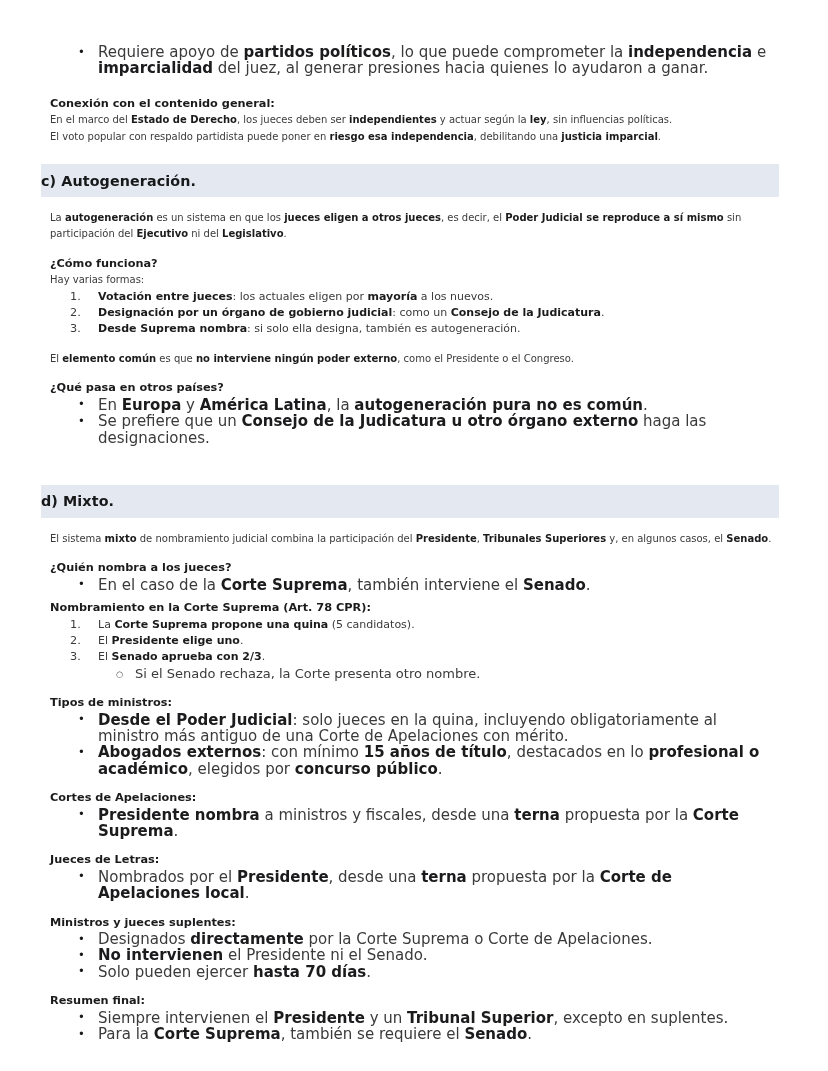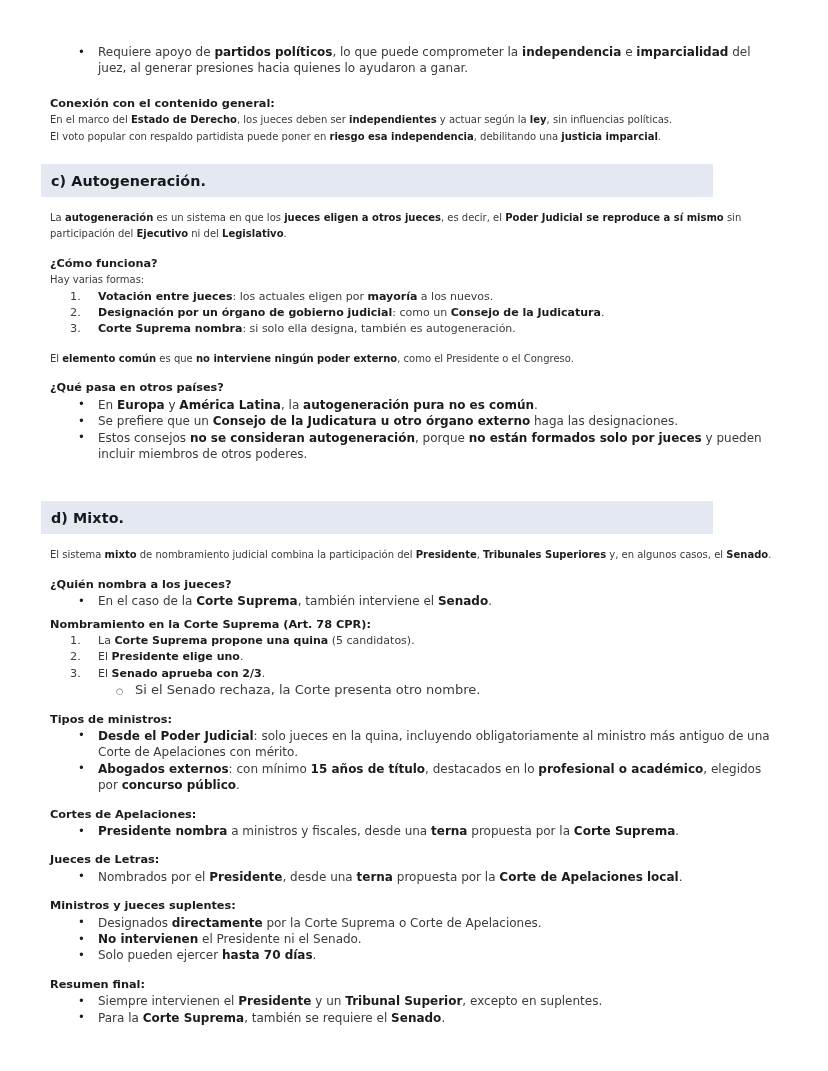--- a/index.html
+++ b/index.html
@@ -36,23 +36,22 @@
   .spacer-lg { height: 19px; }
   .spacer-md { height: 13px; }
   .spacer-sm { height: 7px; }
 
   
   .section-band {
     background: #e3e8f1;
     height: 33px;
     display: flex;
     align-items: center;
-    padding-left: 10px;
     box-sizing: border-box;
-    width: 672px;
+    width: 738px;
     margin-left: -9px;
   }
   .section-band .section-title {
     font-size: 14.3px;
     font-weight: bold;
     color: #17181a;
     letter-spacing: 0.1px;
   }
 
   
@@ -65,21 +64,21 @@
 
   
   ul.bullets, ol.nums {
     margin: 0;
     padding: 0;
     list-style: none;
   }
   ul.bullets > li {
     position: relative;
     padding-left: 48px;
-    font-size: 12px;
+    font-size: 15px;
     line-height: 16.4px;
     color: #3a3a3c;
   }
   ul.bullets > li::before {
     content: "\2022";
     position: absolute;
     left: 28px;
     top: -0.5px;
     font-size: 11.5px;
     color: #1b1b1d;
@@ -154,36 +153,35 @@
   <div class="para"><span>La </span><b>autogeneración</b><span> es un sistema en que los </span><b>jueces eligen a otros jueces</b><span>, es decir, el </span><b>Poder Judicial se reproduce a sí mismo</b><span> sin participación del </span><b>Ejecutivo</b><span> ni del </span><b>Legislativo</b><span>.</span></div>
 
   <div class="spacer-md"></div>
 
   <div>
     <div class="run-head">¿Cómo funciona?</div>
     <div class="para">Hay varias formas:</div>
     <ol class="nums">
       <li><b>Votación entre jueces</b><span>: los actuales eligen por </span><b>mayoría</b><span> a los nuevos.</span></li>
       <li><b>Designación por un órgano de gobierno judicial</b><span>: como un </span><b>Consejo de la Judicatura</b><span>.</span></li>
-      <li><b>Corte Suprema nombra</b><span>: si solo ella designa, también es autogeneración.</span></li>
+      <li><b>Desde Suprema nombra</b><span>: si solo ella designa, también es autogeneración.</span></li>
     </ol>
   </div>
 
   <div class="spacer-md"></div>
 
   <div class="para"><span>El </span><b>elemento común</b><span> es que </span><b>no interviene ningún poder externo</b><span>, como el Presidente o el Congreso.</span></div>
 
   <div class="spacer-md"></div>
 
   <div>
     <div class="run-head">¿Qué pasa en otros países?</div>
     <ul class="bullets">
       <li><span>En </span><b>Europa</b><span> y </span><b>América Latina</b><span>, la </span><b>autogeneración pura no es común</b><span>.</span></li>
       <li><span>Se prefiere que un </span><b>Consejo de la Judicatura u otro órgano externo</b><span> haga las designaciones.</span></li>
-      <li><span>Estos consejos </span><b>no se consideran autogeneración</b><span>, porque </span><b>no están formados solo por jueces</b><span> y pueden incluir miembros de otros poderes.</span></li>
     </ul>
   </div>
 
   <div style="height:39px"></div>
 
   <div class="section-band">
     <span class="section-title">d) Mixto.</span>
   </div>
 
   <div class="spacer-md"></div>

